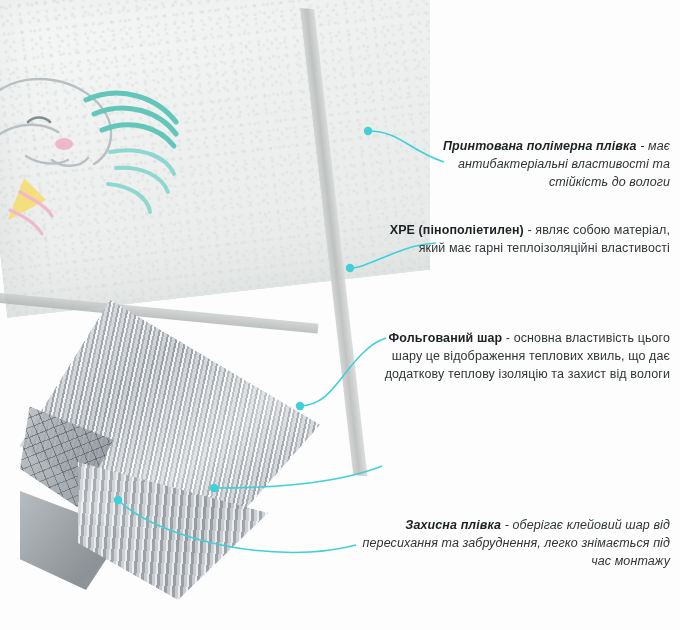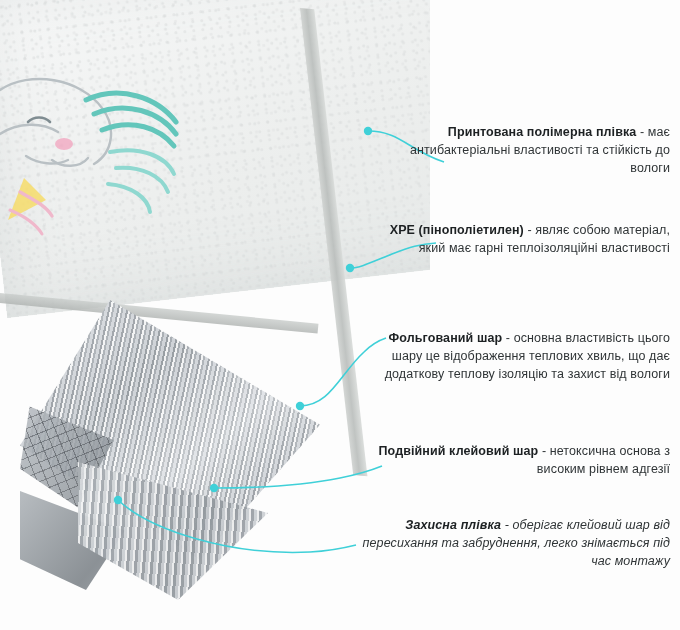--- a/index.html
+++ b/index.html
@@ -142,21 +142,21 @@
     text-align: right;
     color: #2f3436;
     font-size: 12.5px;
     line-height: 1.42;
     letter-spacing: .1px;
   }
   .callout b {
     font-weight: bold;
     color: #1d2123;
   }
-  .c1 { left: 404px; top: 124px; width: 266px; }
+  .c1 { left: 404px; top: 138px; width: 266px; font-style: italic; }
   .c2 { left: 374px; top: 222px; width: 296px; }
   .c3 { left: 358px; top: 330px; width: 312px; }
   .c4 { left: 374px; top: 443px; width: 296px; }
   .c5 { left: 352px; top: 517px; width: 318px; font-style: italic; }
 </style>
 </head>
 <body>
 
 <div id="stage">
 
@@ -222,21 +222,18 @@
   </div>
 
   <div class="callout c2">
     <b>XPE (пінополіетилен)</b><span> - являє собою матеріал, який має гарні теплоізоляційні властивості</span>
   </div>
 
   <div class="callout c3">
     <b>Фольгований шар</b><span> - основна властивість цього шару це відображення теплових хвиль, що дає додаткову теплову ізоляцію та захист від вологи</span>
   </div>
 
-  <div class="callout c4">
-    <b>Подвійний клейовий шар</b><span> - нетоксична основа з високим рівнем адгезії</span>
-  </div>
 
   <div class="callout c5">
     <b>Захисна плівка</b><span> - оберігає клейовий шар від пересихання та забруднення, легко знімається під час монтажу</span>
   </div>
 
 </div>
 
 </body></html>

